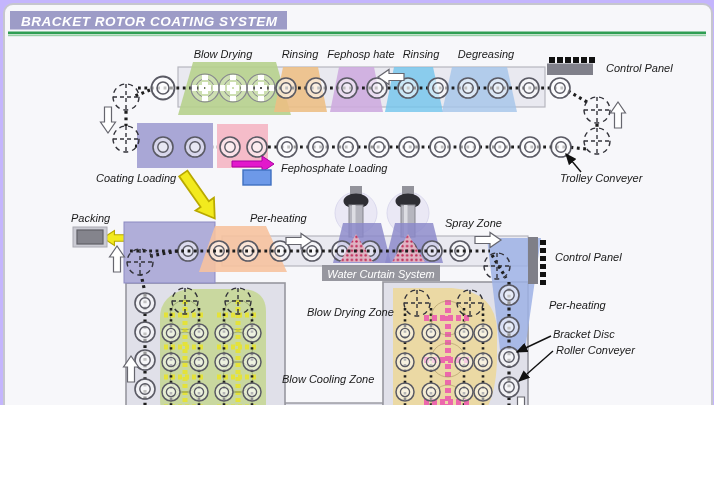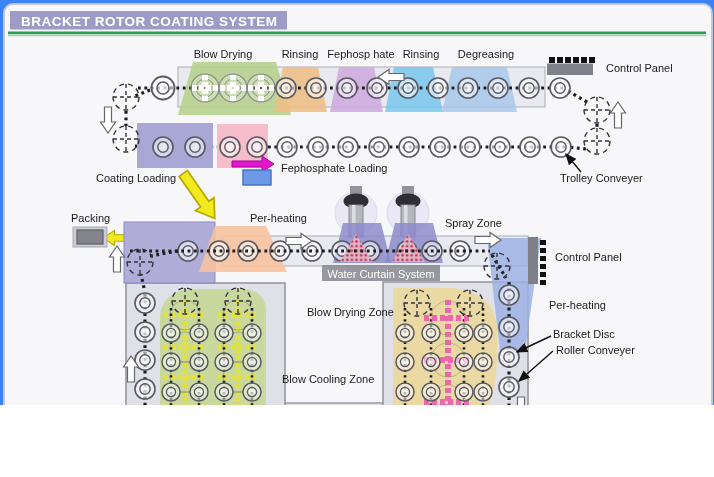--- a/index.html
+++ b/index.html
@@ -1,16 +1,16 @@
 <!DOCTYPE html>
 <html><head>
 <meta charset="utf-8">
 <style>
   html,body{margin:0;padding:0;background:#ffffff;}
-  .frame{position:relative;width:714px;height:405px;background:#3b82f6;overflow:hidden;}
+  .frame{position:relative;width:714px;height:405px;background:#c4b5fd;overflow:hidden;font-style:italic;}
   .border{position:absolute;left:3px;top:3px;width:706px;height:469px;border:2px solid #c6c6ce;border-radius:10px;background:#f7f7fa;}
   svg{position:absolute;left:0;top:0;}
   .lbl{font-family:"Liberation Sans",sans-serif;font-size:11px;fill:#1a1a1a;}
   .lblw{font-family:"Liberation Sans",sans-serif;font-size:11px;fill:#ffffff;}
   .ttl{font-family:"Liberation Sans",sans-serif;font-size:13.5px;font-weight:bold;fill:#ffffff;letter-spacing:.5px;}
 </style>
 </head>
 <body>
 
 <div class="frame">

